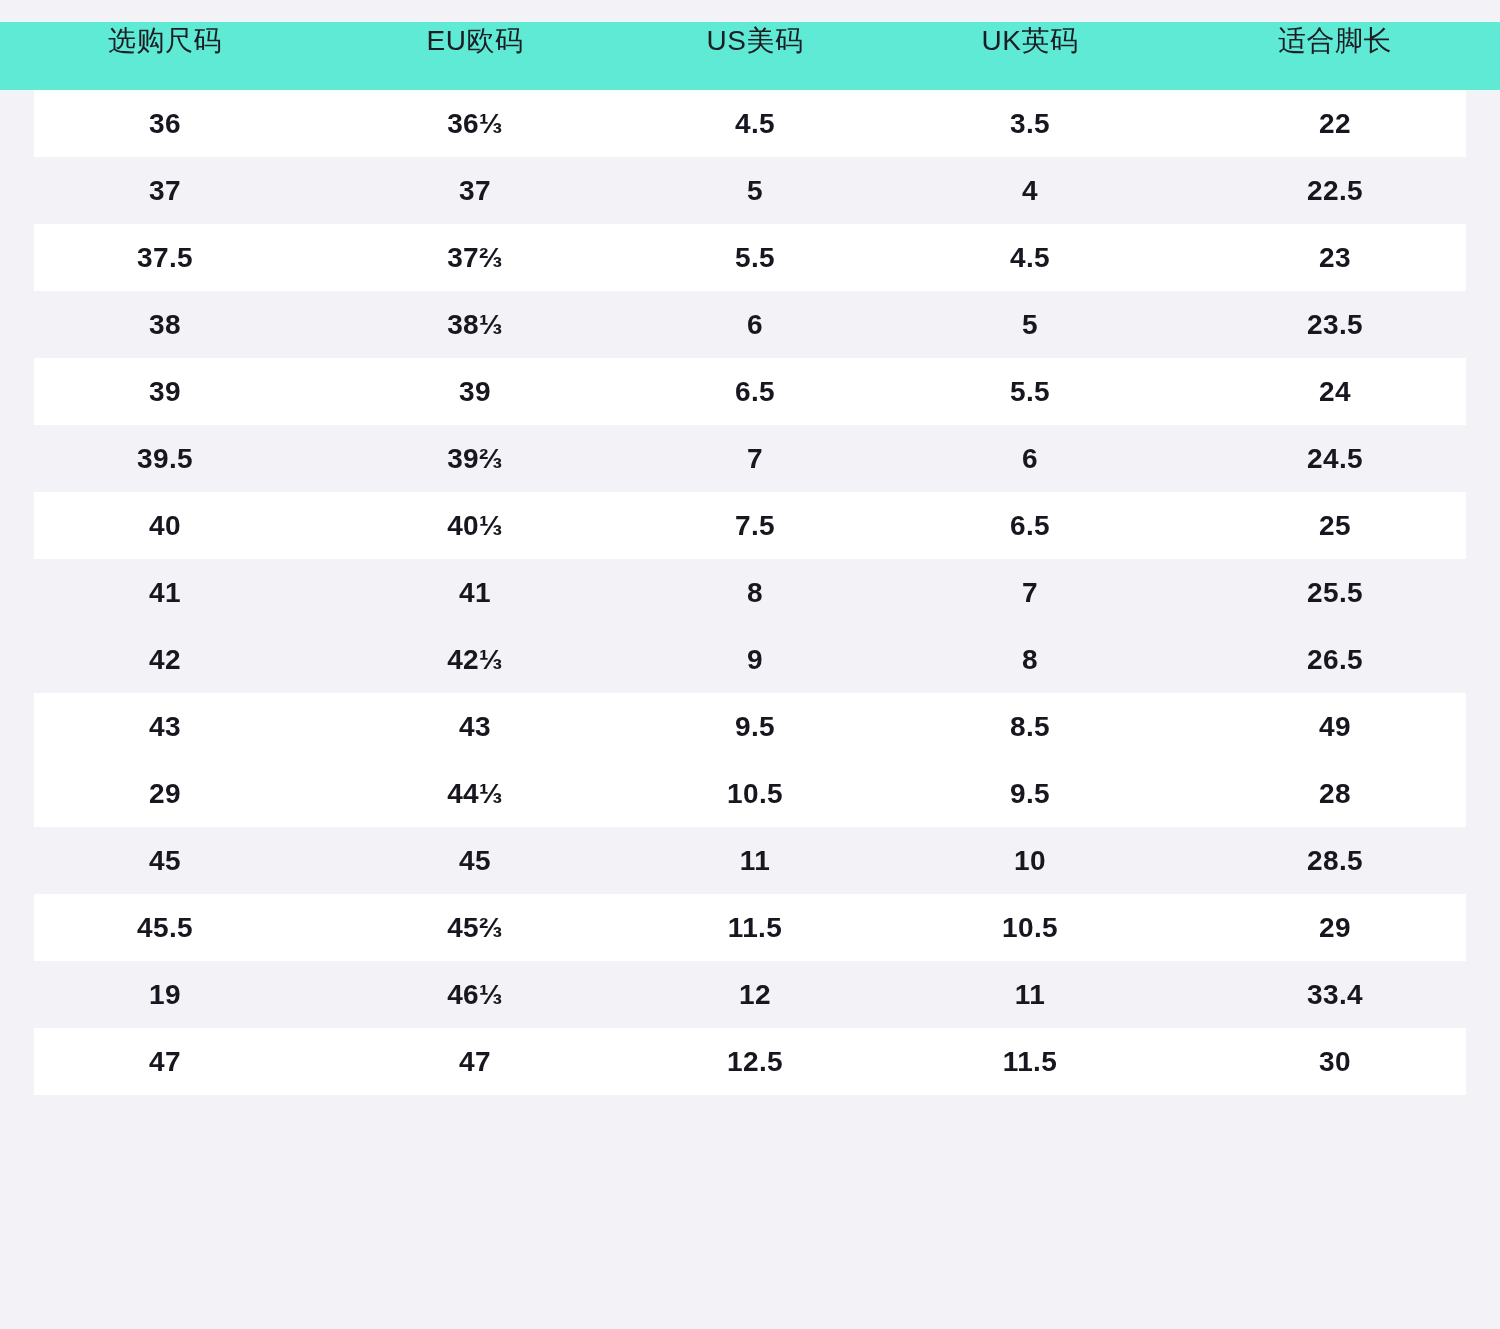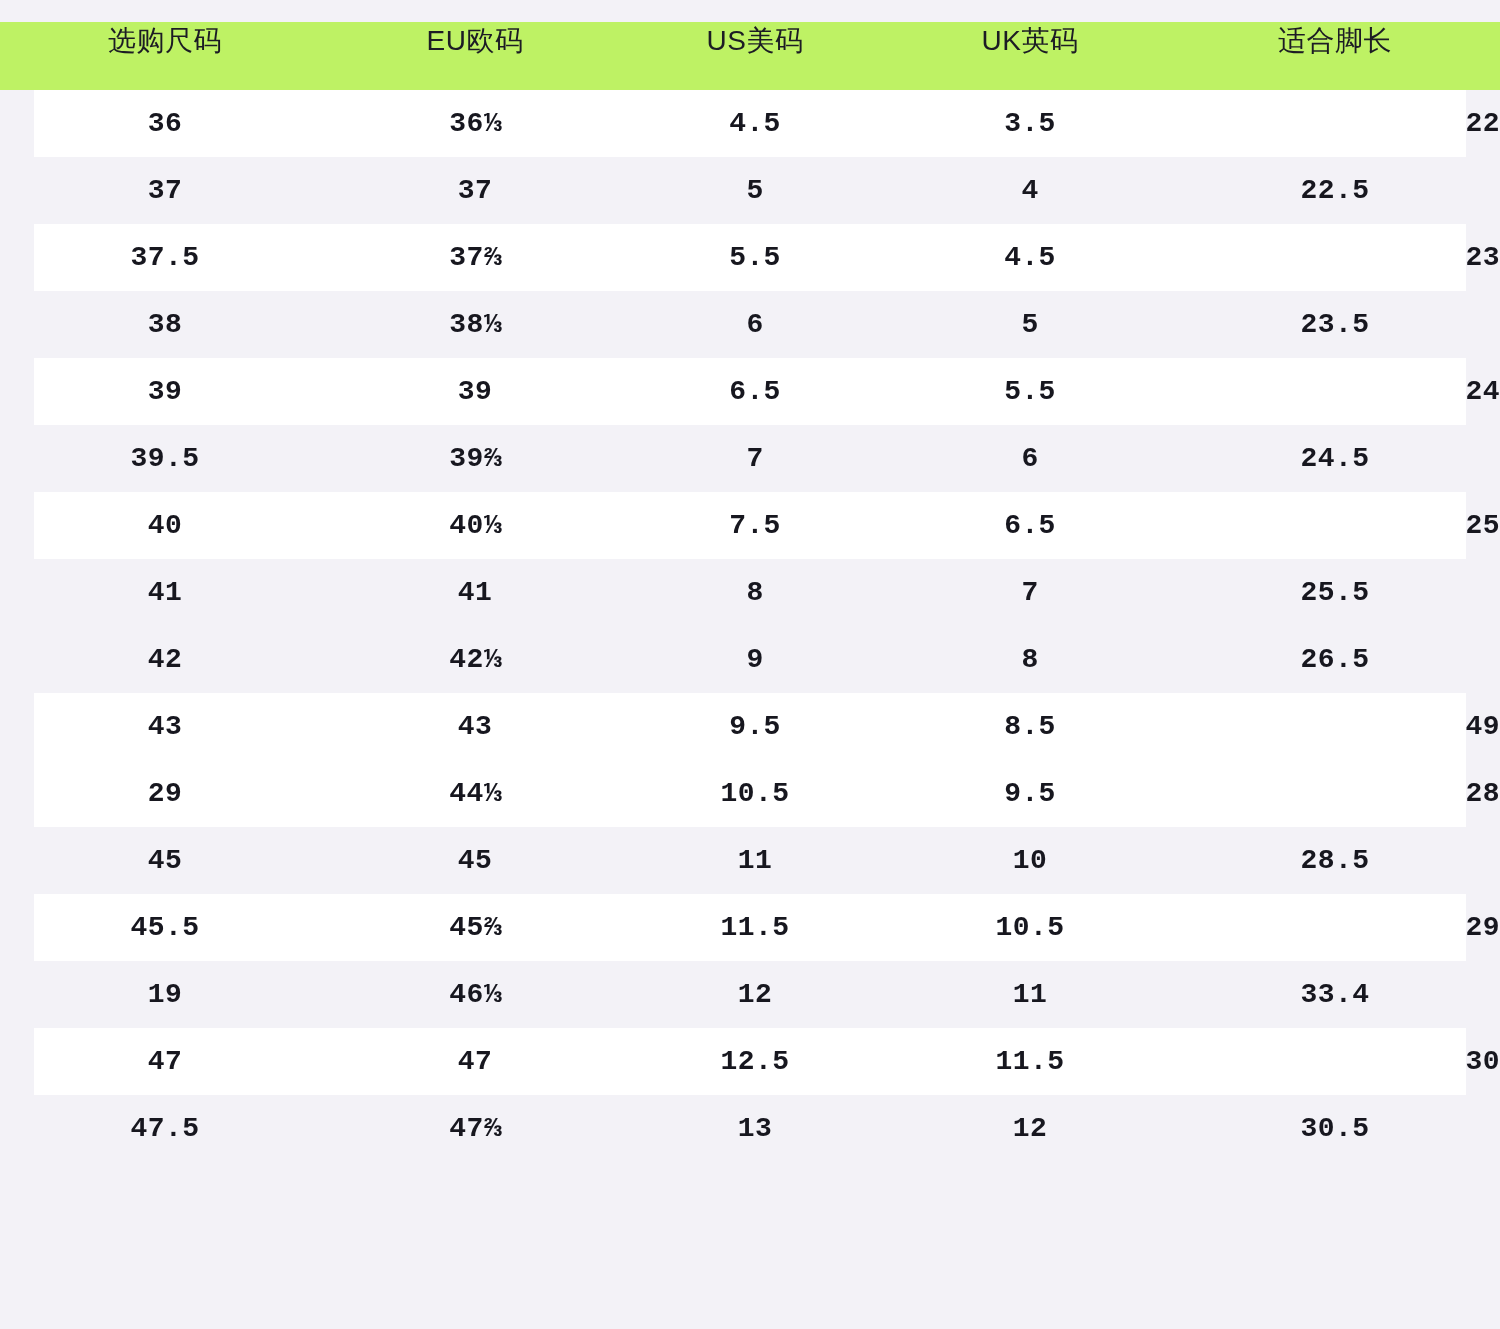--- a/index.html
+++ b/index.html
@@ -35,27 +35,26 @@
   .col-us   { width: 270px; }
   .col-uk   { width: 280px; }
   .col-len  { width: 330px; }
 
   thead th {
     font-size: 28px;
     font-weight: 400;
     color: #1c1c24;
     text-align: center;
     padding: 0 0 30px 0;
-    background: #bef264;
+    background: #5eead4;
     letter-spacing: 0.5px;
   }
 
   tbody tr {
     height: 67px;
-    font-family: Liberation Mono, monospace;
   }
 
   tbody td {
     font-size: 28px;
     font-weight: 700;
     color: #17171f;
     text-align: center;
     vertical-align: middle;
     padding: 0;
     letter-spacing: 0.4px;
@@ -63,21 +62,20 @@
 
   
   tbody tr.row-light td {
     background: #ffffff;
   }
   tbody tr.row-light td:first-child {
     box-shadow: inset 34px 0 0 0 #f3f2f7;
   }
   tbody tr.row-light td:last-child {
     box-shadow: inset -34px 0 0 0 #f3f2f7;
-    text-align: right;
   }
 
   tbody tr.row-dark td {
     background: #f3f2f7;
     text-align: center;
   }
 </style>
 </head>
 <body>
 
@@ -198,22 +196,15 @@
           <td>11</td>
           <td>33.4</td>
         </tr>
         <tr class="row-light">
           <td>47</td>
           <td>47</td>
           <td>12.5</td>
           <td>11.5</td>
           <td>30</td>
         </tr>
-        <tr class="row-dark">
-          <td>47.5</td>
-          <td>47⅔</td>
-          <td>13</td>
-          <td>12</td>
-          <td>30.5</td>
-        </tr>
       </tbody>
   </table>
 </div>
 
 </body></html>

